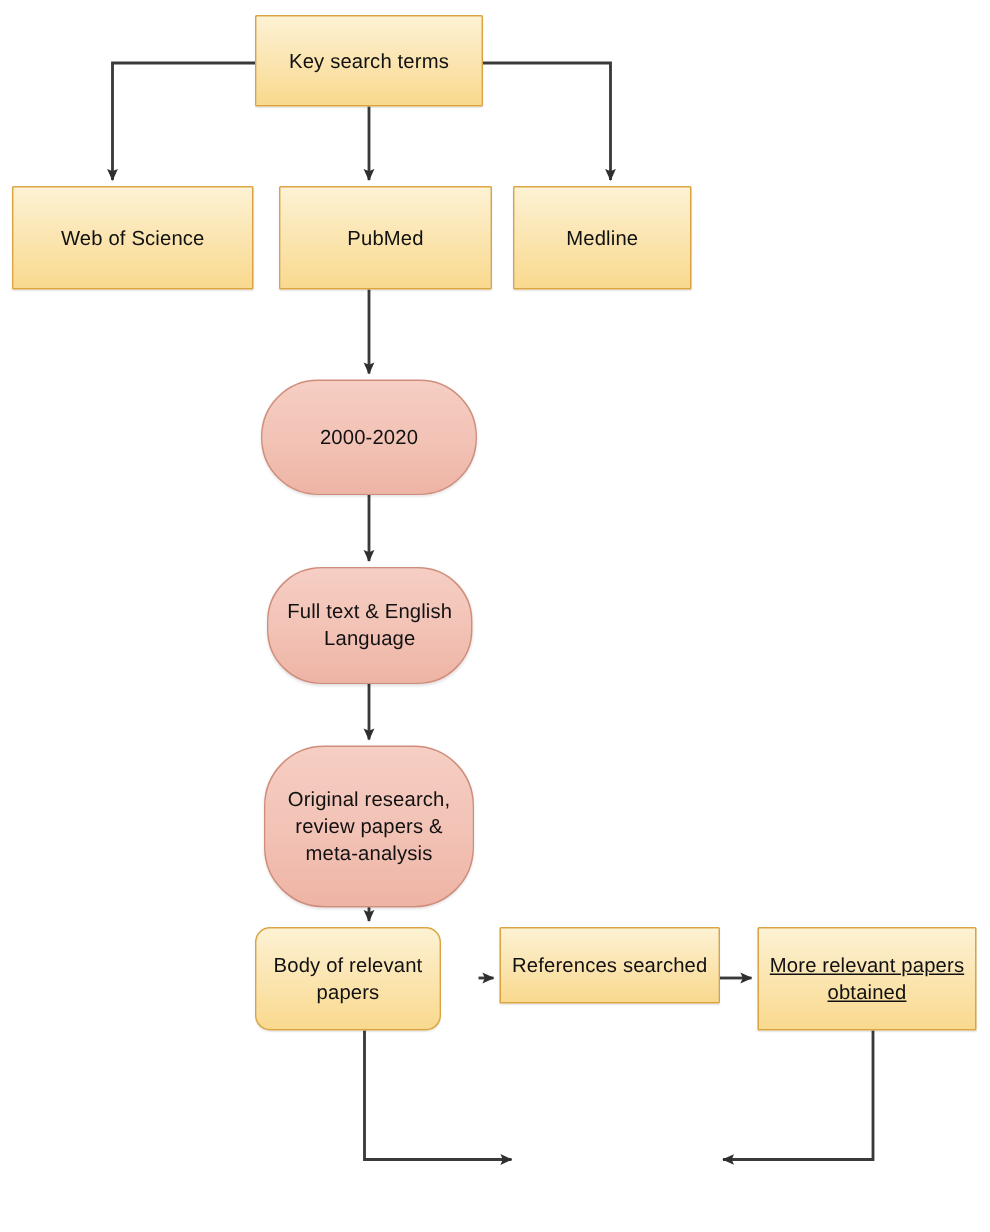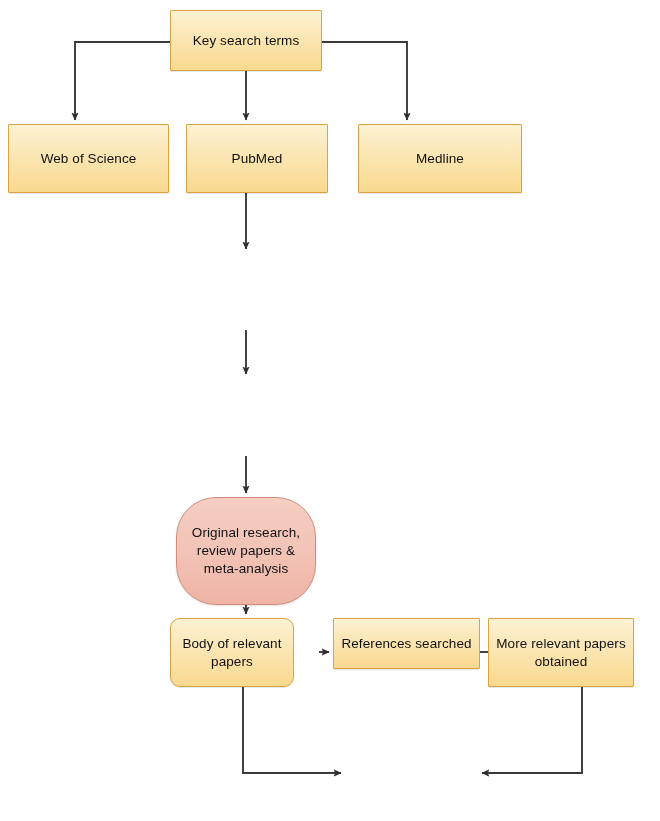--- a/index.html
+++ b/index.html
@@ -93,40 +93,47 @@
   </div>
 
   <div class="node n-box" style="left:8px; top:124px; width:161px; height:69px;">
     <span class="label">Web of Science</span>
   </div>
 
   <div class="node n-box" style="left:175px; top:124px; width:142px; height:69px;margin-left:11px;">
     <span class="label">PubMed</span>
   </div>
 
-  <div class="node n-box" style="left:342px; top:124px; width:164px; height:69px;margin-left:16px;">
+  <div class="node n-box" style="left:342px; top:124px; width:119px; height:69px;">
     <span class="label">Medline</span>
   </div>
 
+  <div class="node n-pink" style="left:174px; top:253px; width:144px; height:77px; border-radius:38px;">
+    <span class="label">2000-2020</span>
+  </div>
 
+  <div class="node n-pink" style="left:178px; top:378px; width:137px; height:78px; border-radius:36px;">
+    <span class="label">Full text &amp; English
+Language</span>
+  </div>
 
   <div class="node n-pink" style="left:176px; top:497px; width:140px; height:108px; border-radius:40px;">
     <span class="label">Original research,
 review papers &amp;
 meta-analysis</span>
   </div>
 
   <div class="node n-box" style="left:170px; top:618px; width:124px; height:69px;border-radius:10px;">
     <span class="label">Body of relevant
 papers</span>
   </div>
 
   <div class="node n-box" style="left:333px; top:618px; width:147px; height:51px;">
     <span class="label">References searched</span>
   </div>
 
-  <div class="node n-box" style="left:488px; top:618px; width:146px; height:69px;">
+  <div class="node n-box" style="left:505px; top:618px; width:146px; height:69px;text-decoration:underline;">
     <span class="label">More relevant papers
 obtained</span>
   </div>
 
 
 </div>
 
 </body></html>

